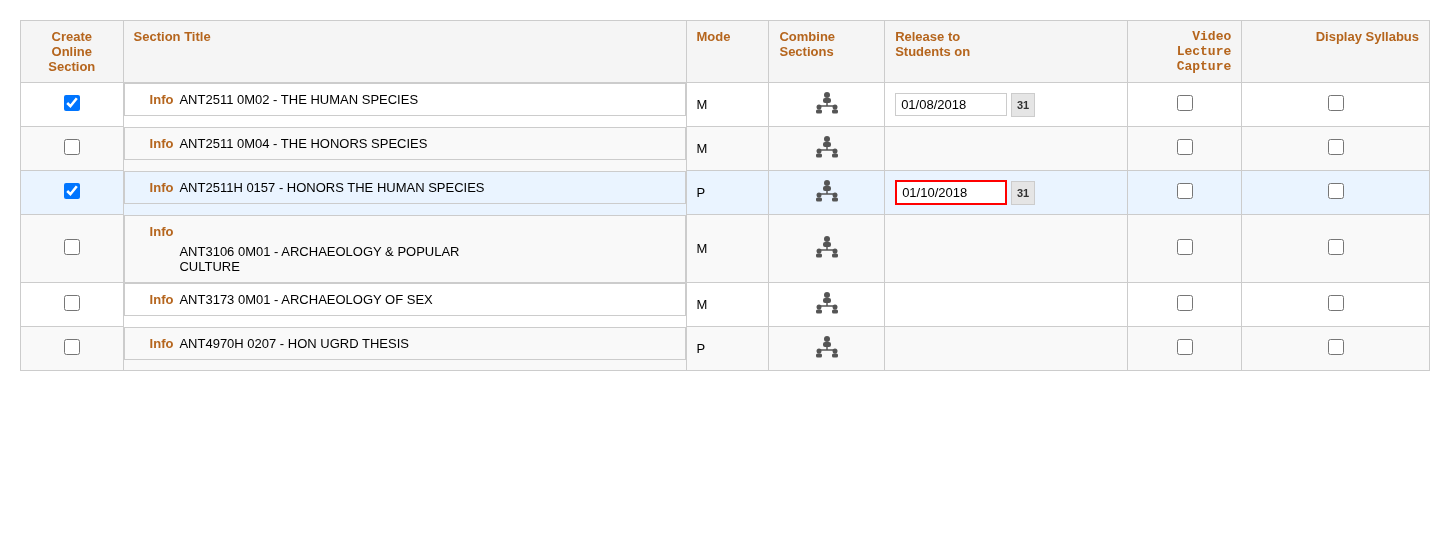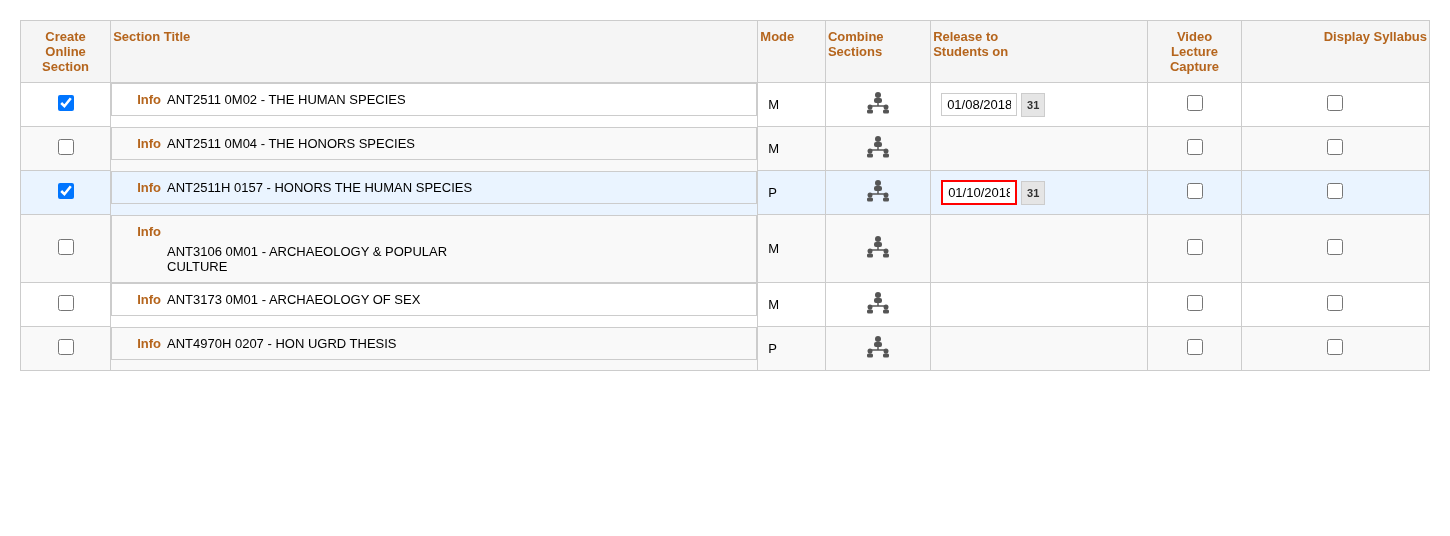--- a/index.html
+++ b/index.html
@@ -11,21 +11,21 @@
     }
     table {
       border-collapse: collapse;
       width: 100%;
       border: 1px solid #ccc;
     }
     th {
       background: #f5f5f5;
       color: #b5651d;
       font-weight: bold;
-      padding: 8px 2px;
+      padding: 8px 10px;
       text-align: left;
       border: 1px solid #ccc;
       font-size: 13px;
       vertical-align: top;
     }
     td {
       padding: 8px 10px;
       border: 1px solid #ccc;
       vertical-align: middle;
     }
@@ -54,21 +54,21 @@
     }
     .date-input-wrap {
       display: flex;
       align-items: center;
       gap: 4px;
     }
     .date-input {
       border: 1px solid #ccc;
       padding: 3px 5px;
       font-size: 13px;
-      width: 76px;
+      width: 112px;
     }
     .date-input-highlighted {
       border: 2px solid red;
     }
     .cal-icon {
       display: inline-flex;
       align-items: center;
       justify-content: center;
       width: 24px;
       height: 24px;
@@ -88,21 +88,21 @@
     <tr>
       <th style="white-space: pre-line; text-align: center;">Create
 Online
 Section</th>
       <th>Section Title</th>
       <th>Mode</th>
       <th style="white-space: pre-line;">Combine
 Sections</th>
       <th style="white-space: pre-line;">Release to
 Students on</th>
-      <th style="white-space: pre-line; text-align: center;">Video
+      <th style="white-space: pre-line; text-align: right; font-family: Liberation Mono, monospace;">Video
 Lecture
 Capture</th>
       <th style="text-align: right;">Display
 Syllabus</th>
     </tr>
   </thead>
   <tbody id="table-body">
   <tr style="background: rgb(255, 255, 255);">
         <td class="checkbox-cell"><input type="checkbox" checked="" style=""></td>
         <td style="display: flex; align-items: flex-start; gap: 6px; border: 1px solid rgb(204, 204, 204);">

